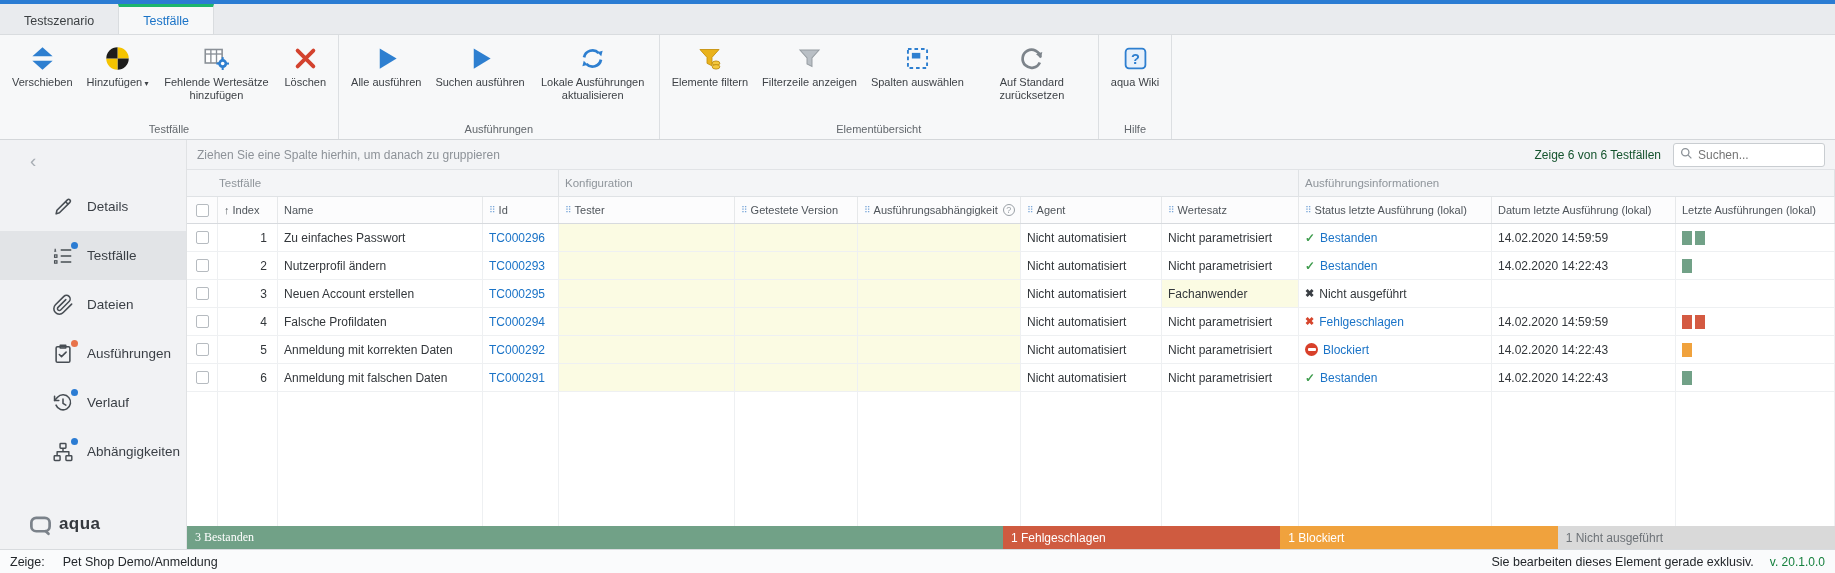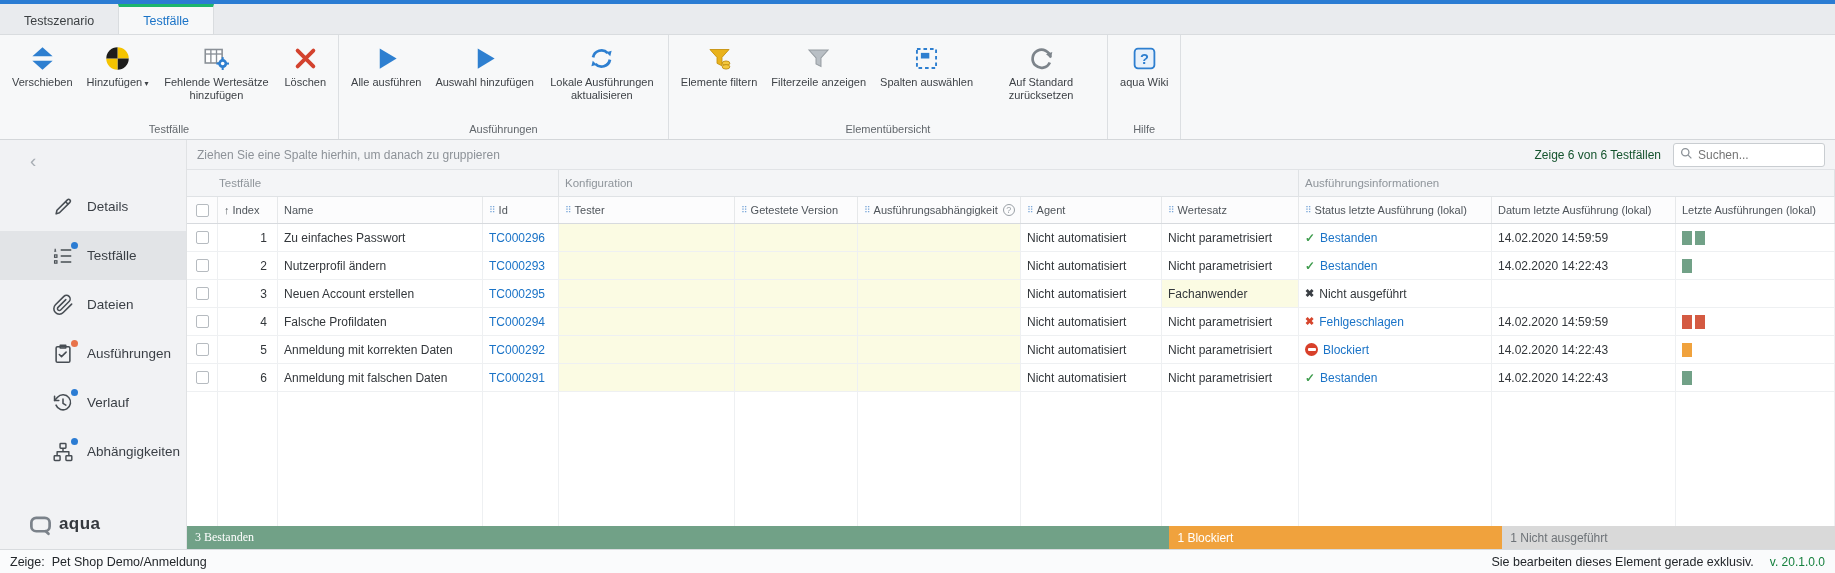--- a/index.html
+++ b/index.html
@@ -57,21 +57,21 @@
   .noentry{width:13px;height:13px;border-radius:50%;background:#d8402a;position:relative;display:inline-block;flex:none}
   .noentry::after{content:"";position:absolute;left:2.5px;top:5.3px;width:8px;height:2.5px;background:#fff;border-radius:1px}
   .stlb{margin-left:5px}
   .sq{width:10px;height:14px;margin-right:3px;flex:none}
   .tfill{flex:1;min-height:0}
   .tfill .tdcell{border-bottom:none;height:100%}
   .summary{height:23px;display:flex;flex:none}
   .seg{display:flex;align-items:center;padding-left:8px;font-size:12px;color:#fff;overflow:hidden;white-space:nowrap}
   
   .footer{height:24px;background:#fafbfc;border-top:1px solid #d8dbde;display:flex;align-items:center;padding:0 10px;font-size:12.5px;color:#23272b;flex:none}
-  .footer .pathv{margin-left:7px}
+  .footer .pathv{margin-left:18px}
   .footer .right{margin-left:auto;display:flex;align-items:center;gap:16px}
   .footer .ver{color:#15803d;font-size:12px}
 </style>
 </head>
 <body>
 
 <div class="app">
   <div class="topline"></div>
   <div class="tabstrip" id="tabstrip">
       <div class="tab">Testszenario</div>
@@ -139,21 +139,21 @@
               </svg>
             </div>
             <div class="rlb">Alle ausführen</div>
           </div>
           <div class="rbtn">
             <div class="ric">
               <svg viewBox="0 0 24 24" width="27" height="27">
                 <path d="M6 3l15 9-15 9z" fill="#2e7fd0"></path>
               </svg>
             </div>
-            <div class="rlb">Auswahl hinzufügen</div>
+            <div class="rlb">Suchen ausführen</div>
           </div>
           <div class="rbtn">
             <div class="ric">
               <svg viewBox="0 0 24 24" width="27" height="27" fill="none">
                 <path d="M19.5 13a7.6 7.6 0 0 1-13 3.8" stroke="#2e7fd0" stroke-width="2.5"></path>
                 <path d="M4.5 11A7.6 7.6 0 0 1 17.5 7.2" stroke="#2e7fd0" stroke-width="2.5"></path>
                 <path d="M7.8 17.6L3 18.8l1.2-4.8z" fill="#2e7fd0"></path>
                 <path d="M16.2 6.4L21 5.2l-1.2 4.8z" fill="#2e7fd0"></path>
               </svg>
             </div>
@@ -497,20 +497,21 @@
             <div class="tdcell" style="width: 163px; flex-shrink: 0;"></div>
             <div class="tdcell" style="width: 141px; flex-shrink: 0;"></div>
             <div class="tdcell" style="width: 137px; flex-shrink: 0;"></div>
             <div class="tdcell" style="width: 193px; flex-shrink: 0;"></div>
             <div class="tdcell" style="width: 184px; flex-shrink: 0;"></div>
             <div class="tdcell" style="flex: 1 0 0%;"></div>
           </div>
         </div>
       <div class="summary" id="summary">
           <div class="seg" style="flex: 3 1 0%; background: rgb(113, 161, 135); font-family: Liberation Serif, serif;">3 Bestanden</div>
+          <div class="seg" style="flex: 1 1 0%; background: rgb(207, 91, 64);">1 Fehlgeschlagen</div>
           <div class="seg" style="flex: 1 1 0%; background: rgb(240, 162, 61);">1 Blockiert</div>
           <div class="seg" style="flex: 1 1 0%; background: rgb(217, 217, 217); color: rgb(109, 114, 119);">1 Nicht ausgeführt</div>
         </div>
     </main>
   </div>
   <div class="footer">
     <span>Zeige:</span>
     <span class="pathv">Pet Shop Demo/Anmeldung</span>
     <span class="right">
       <span>Sie bearbeiten dieses Element gerade exklusiv.</span>

